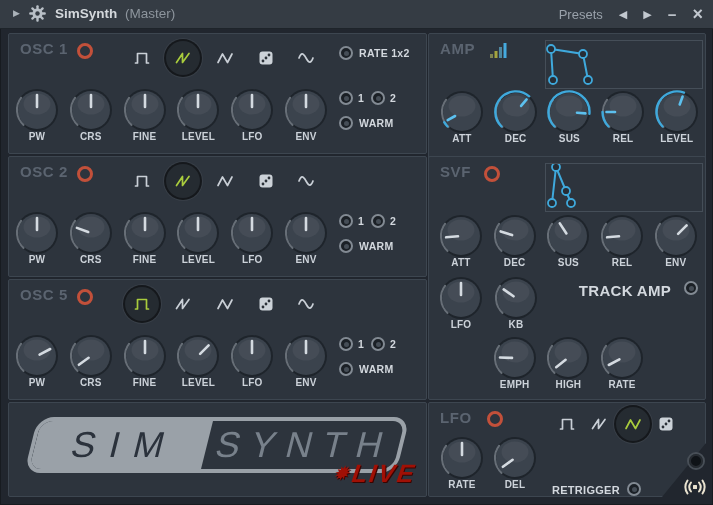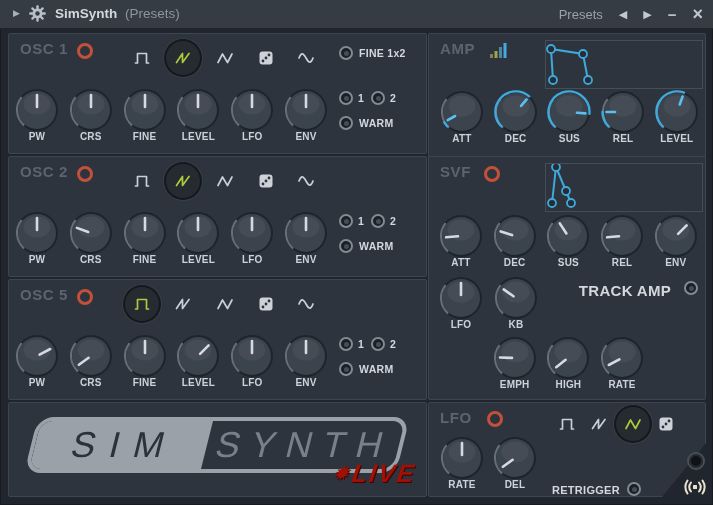--- a/index.html
+++ b/index.html
@@ -67,21 +67,21 @@
           <rect x="8.6" y="0.2" width="2.8" height="5.2" rx="1.2" transform="rotate(180 10 10)"></rect>
           <rect x="8.6" y="0.2" width="2.8" height="5.2" rx="1.2" transform="rotate(225 10 10)"></rect>
           <rect x="8.6" y="0.2" width="2.8" height="5.2" rx="1.2" transform="rotate(270 10 10)"></rect>
           <rect x="8.6" y="0.2" width="2.8" height="5.2" rx="1.2" transform="rotate(315 10 10)"></rect>
           <circle cx="10" cy="10" r="6"></circle>
         </g>
         <circle cx="10" cy="10" r="2.6" fill="#353c44"></circle>
       </svg>
     </span>
     <span class="tb-title">SimSynth</span>
-    <span class="tb-subtitle">(Presets)</span>
+    <span class="tb-subtitle">(Master)</span>
     <div class="tb-right">
       <span class="tb-presets">Presets</span>
       <span class="tb-nav">◀</span>
       <span class="tb-nav">▶</span>
       <span class="tb-min">−</span>
       <span class="tb-close">×</span>
     </div>
   </div>
 
   <div class="panel" style="left:8px;top:33px;width:419px;height:121px">
@@ -111,21 +111,21 @@
             <circle cx="11" cy="5" r="1.4" fill="#2b3138"></circle>
           </svg>
         </div>
         <div class="wave-btn" style="left: 284px; top: 11px; height: 26px; width: 26px;">
           <svg width="18" height="16" viewBox="0 0 16 16">
             <path d="M1,8 C3,2.5 5,2.5 8,8 C11,13.5 13,13.5 15,8" fill="none" stroke="#c9cfd6" stroke-width="1.7" stroke-linejoin="round" stroke-linecap="round"></path>
           </svg>
         </div>
       </div>
     <span class="radio" style="left:330px;top:12px"></span>
-    <span class="radio-label" style="left:350px;top:13px">FINE 1x2</span>
+    <span class="radio-label" style="left:350px;top:13px">RATE 1x2</span>
     <span class="radio" style="left:330px;top:57px"></span>
     <span class="radio-label" style="left:349px;top:58px">1</span>
     <span class="radio" style="left:362px;top:57px"></span>
     <span class="radio-label" style="left:381px;top:58px">2</span>
     <span class="radio" style="left:330px;top:82px"></span>
     <span class="radio-label" style="left:350px;top:83px">WARM</span>
     <div class="layer">
         <div class="knob-unit" style="left: 5px; top: 53px;"><svg width="46" height="46" viewBox="0 0 46 46">
             <circle cx="23" cy="23" r="21" fill="#1e242b"></circle>
             <circle cx="23" cy="23" r="19" fill="#3b434d"></circle>

